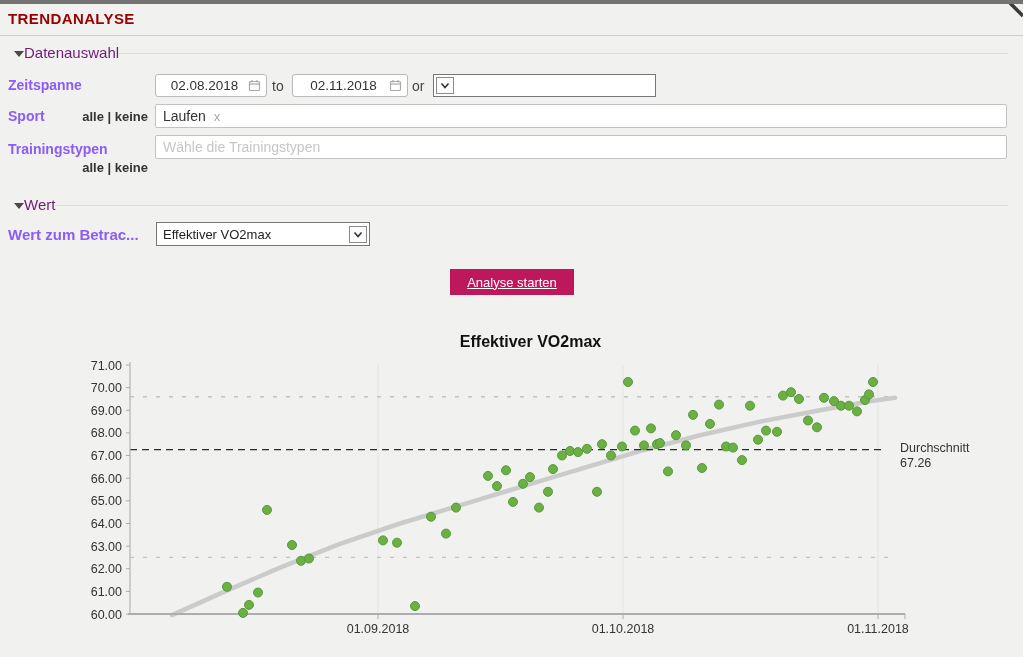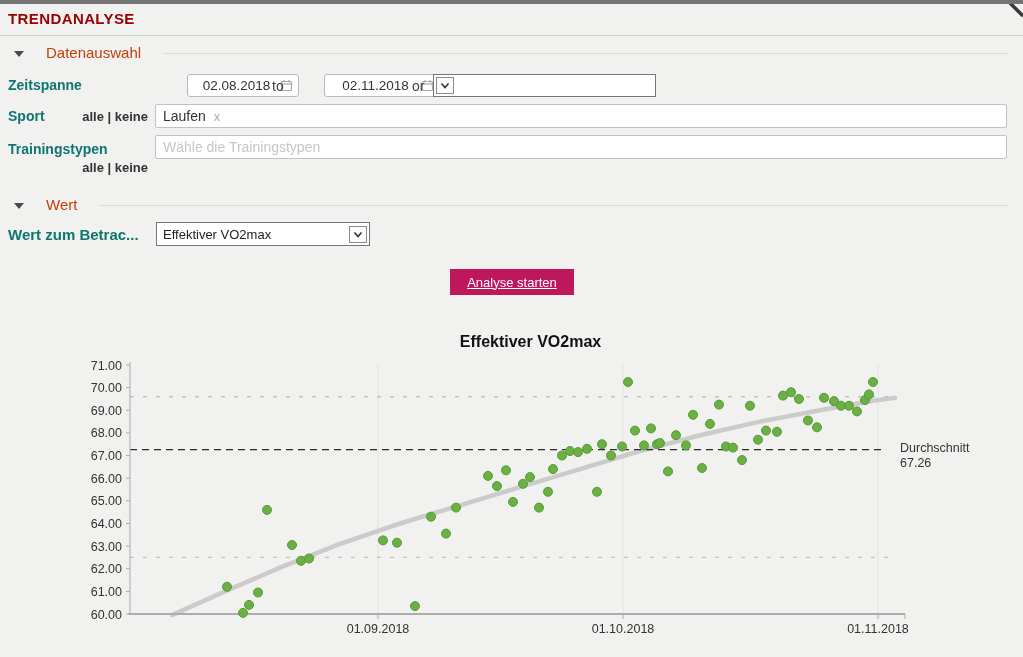--- a/index.html
+++ b/index.html
@@ -2,28 +2,28 @@
 <html><head>
 <meta charset="utf-8">
 <style>
   html,body{margin:0;padding:0;background:#fff;}
   .page{position:relative;width:1023px;height:657px;background:#f1f1ef;
         font-family:"Liberation Sans",sans-serif;overflow:hidden;
         border-top:4px solid #737373;box-sizing:border-box;}
   .abs{position:absolute;}
   .page-title{left:8px;top:6px;font-size:15px;font-weight:bold;color:#990000;letter-spacing:.4px;}
   .hr{left:0;top:31px;width:1023px;border-top:1px solid #cdcdcd;height:0;}
-  .section-head{display:flex;align-items:center;gap:22px;color:#c2410c;font-size:15px;}
+  .section-head{display:flex;align-items:center;gap:0;color:#701a75;font-size:15px;}
   .tri{width:0;height:0;border-left:5px solid transparent;border-right:5px solid transparent;border-top:6px solid #4a4a4a;margin-top:2px;}
   .legend-line{border-top:1px solid #dcdcdc;flex:1;height:0;margin-top:2px;}
-  .field-label{font-weight:bold;color:#0f766e;font-size:14px;}
+  .field-label{font-weight:bold;color:#8b5cf6;font-size:14px;}
   .midword{font-size:14px;color:#444;}
   .allekeine{font-weight:bold;color:#333;font-size:13px;text-align:right;}
   .allekeine span{cursor:pointer;}
-  .datebox{display:flex;align-items:center;background:#fff;border:1px solid #b9b9b9;border-radius:3px;height:23px;box-sizing:border-box;padding:0 5px;margin-left:32px;}
+  .datebox{display:flex;align-items:center;background:#fff;border:1px solid #b9b9b9;border-radius:3px;height:23px;box-sizing:border-box;padding:0 5px;}
   .datebox .val{flex:1;text-align:center;font-size:13.5px;color:#333;}
   .selectbox{display:flex;align-items:center;background:#fff;border:1px solid #767676;height:23px;box-sizing:border-box;font-size:13px;color:#222;}
   .selectbox .sv{flex:1;padding:0 6px;white-space:nowrap;overflow:hidden;}
   .sel-arrow{width:18px;height:17px;margin:2px;border:1px solid #8a8a8a;background:#fbfbfb;display:flex;align-items:center;justify-content:center;box-sizing:border-box;cursor:pointer;}
   .textfield{background:#fff;border:1px solid #c2c2c2;border-radius:2px;height:24px;box-sizing:border-box;display:flex;align-items:center;padding:8px 7px;font-size:14px;color:#333;}
   .tag-x{color:#aaaaaa;margin-left:8px;font-size:13px;cursor:pointer;}
   .textinput{position:absolute;height:24px;box-sizing:border-box;border:1px solid #c2c2c2;border-radius:2px;padding:0 7px;font-size:14px;font-family:"Liberation Sans",sans-serif;color:#333;background:#fff;outline:none;}
   .textinput::placeholder{color:#c6c6c6;opacity:1;}
   .btn{background:#be185d;color:#fff;font-size:13px;display:flex;align-items:center;justify-content:center;cursor:pointer;border:none;text-decoration:underline;}
   .chart-title{font-weight:bold;font-size:16px;color:#111;text-align:center;}

